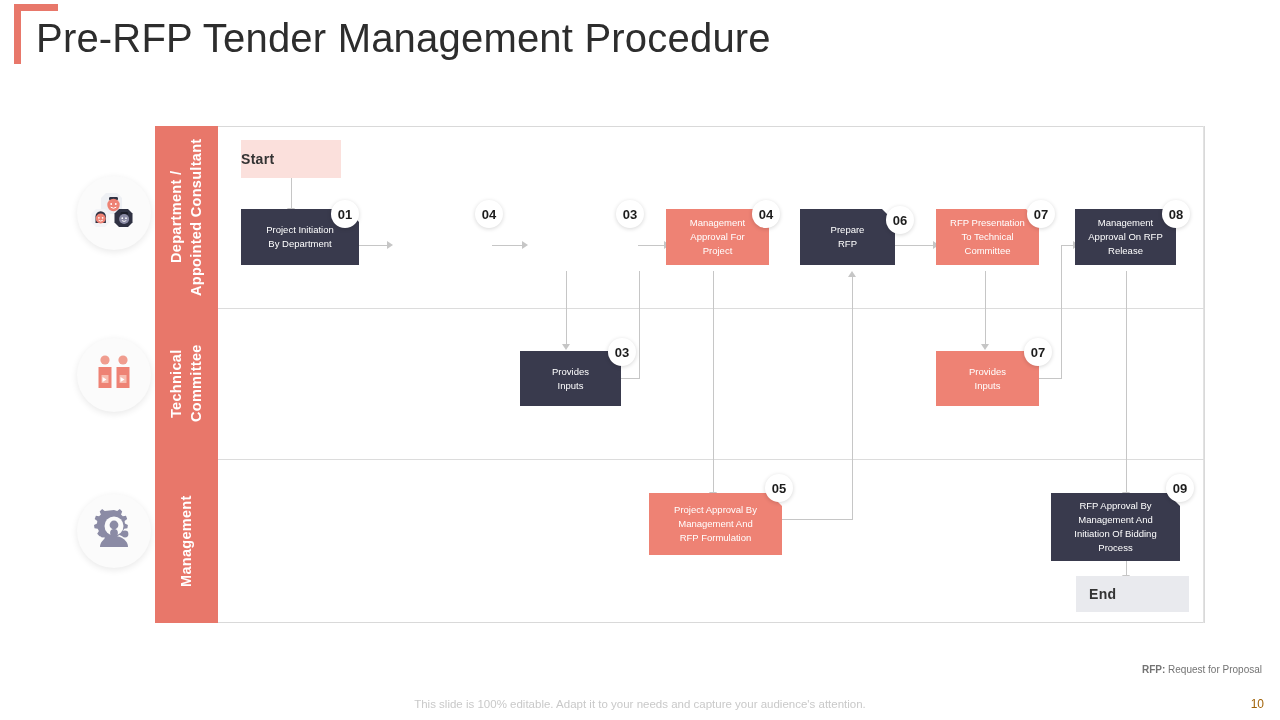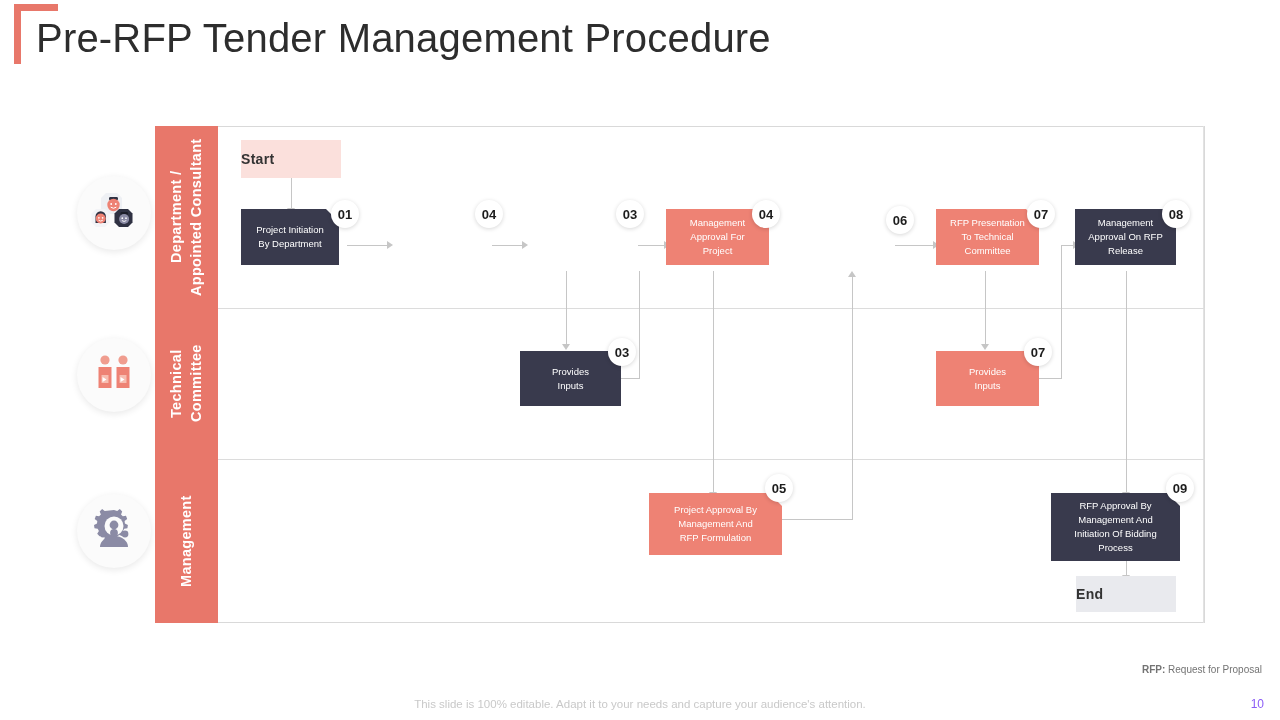--- a/index.html
+++ b/index.html
@@ -76,21 +76,21 @@
     color:#1d1d1d;font-size:13px;font-weight:bold;
     z-index:5;
   }
 
   
   .terminator{
     position:absolute;display:flex;align-items:center;justify-content:flex-start;
     font-size:14px;font-weight:bold;color:#333333;letter-spacing:.3px;
   }
   #node-start{background:#fbe0dc;}
-  #node-end{background:#e9eaee;}
+  #node-end{background:#e9eaee;padding-left:13px;}
 
   
   .conn{position:absolute;background:#c6c6c6;}
   .conn.h{height:1px;}
   .conn.v{width:1px;}
   .arrow{position:absolute;width:0;height:0;}
   .arrow.right{border-top:4px solid transparent;border-bottom:4px solid transparent;border-left:6px solid #c6c6c6;}
   .arrow.left{border-top:4px solid transparent;border-bottom:4px solid transparent;border-right:6px solid #c6c6c6;}
   .arrow.down{border-left:4px solid transparent;border-right:4px solid transparent;border-top:6px solid #c6c6c6;}
   .arrow.up{border-left:4px solid transparent;border-right:4px solid transparent;border-bottom:6px solid #c6c6c6;}
@@ -99,21 +99,21 @@
   #legend{
     position:absolute;right:18px;top:664px;font-size:10px;color:#737373;
     white-space:nowrap;
   }
   #legend b{font-weight:bold;}
   #footer-note{
     position:absolute;left:0;top:698px;width:1280px;text-align:center;
     font-size:11.5px;color:#c9c9c9;
   }
   #page-number{
-    position:absolute;right:16px;top:697px;font-size:12px;color:#8b5cf6;
+    position:absolute;right:16px;top:697px;font-size:12px;color:#a16207;
   }
 </style>
 </head>
 <body>
 
 <div id="accent-h"></div>
 <div id="accent-v"></div>
 
 <div id="page-title">Pre-RFP Tender Management Procedure</div>
 
@@ -224,21 +224,21 @@
   <div class="arrow down" style="left:967px;top:449px;"></div>
 
   <div class="terminator" id="node-start" style="left:86px;top:14px;width:100px;height:38px;">
     <span>Start</span>
   </div>
 
   <div class="terminator" id="node-end" style="left:921px;top:450px;width:100px;height:36px;">
     <span>End</span>
   </div>
 
-  <div class="node dark" style="left:86px;top:83px;width:98px;height:56px;">
+  <div class="node dark" style="left:86px;top:83px;width:118px;height:56px;">
     <span class="label">Project Initiation<br>By Department</span>
   </div>
   <div class="badge" style="left:176px;top:74px;">
     <span>01</span>
   </div>
 
   <div class="badge" style="left:320px;top:74px;">
     <span>04</span>
   </div>
 
@@ -246,20 +246,23 @@
     <span>03</span>
   </div>
 
   <div class="node salmon" style="left:511px;top:83px;width:103px;height:56px;">
     <span class="label">Management<br>Approval For<br>Project</span>
   </div>
   <div class="badge" style="left:597px;top:74px;">
     <span>04</span>
   </div>
 
+  <div class="node dark" style="left:645px;top:83px;width:95px;height:56px;">
+    <span class="label">Prepare<br>RFP</span>
+  </div>
   <div class="badge" style="left:731px;top:80px;">
     <span>06</span>
   </div>
 
   <div class="node salmon" style="left:781px;top:83px;width:103px;height:56px;">
     <span class="label">RFP  Presentation<br>To Technical<br>Committee</span>
   </div>
   <div class="badge" style="left:872px;top:74px;">
     <span>07</span>
   </div>

